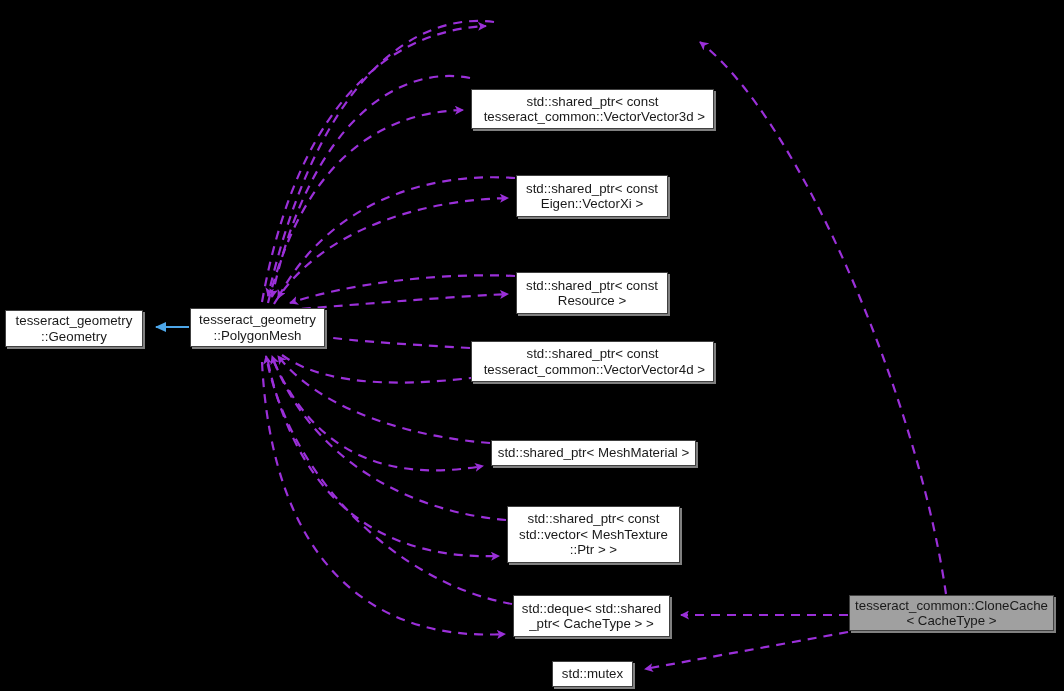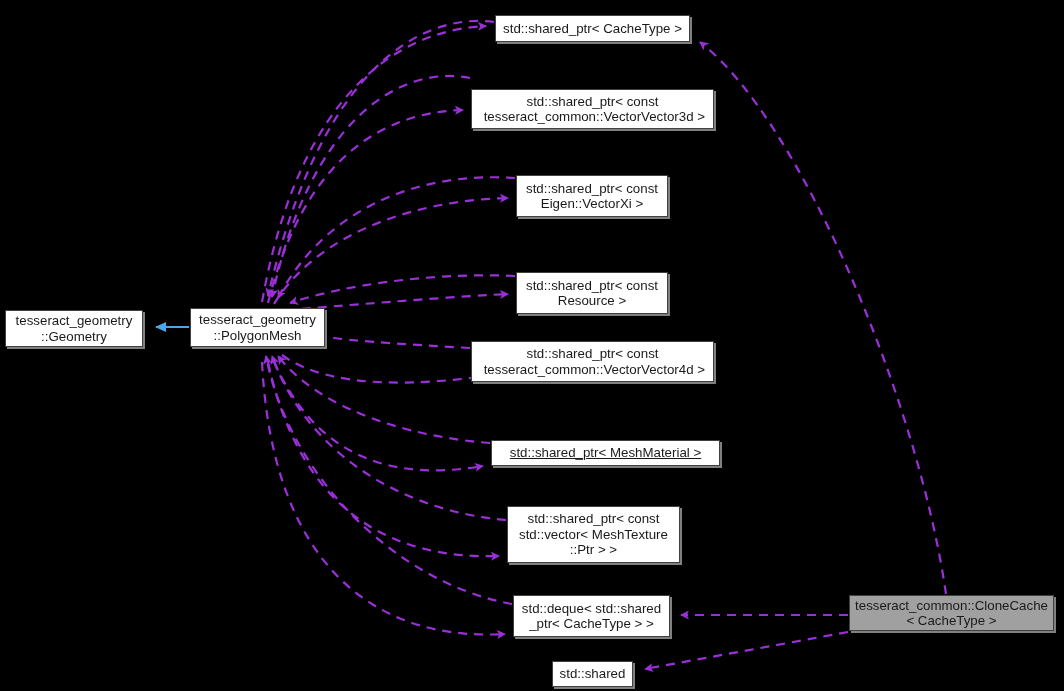--- a/index.html
+++ b/index.html
@@ -105,23 +105,20 @@
   <div class="node" style="left:5px;top:310px;width:138px;height:37px;">
     <span class="lbl">tesseract_geometry
 ::Geometry</span>
   </div>
 
   <div class="node" style="left:190px;top:308px;width:135px;height:39px;">
     <span class="lbl">tesseract_geometry
 ::PolygonMesh</span>
   </div>
 
-  <div class="node" style="left:495px;top:15px;width:195px;height:27px;">
-    <span class="lbl">std::shared_ptr&lt; CacheType &gt;</span>
-  </div>
 
   <div class="node" style="left:471px;top:89px;width:243px;height:40px;">
     <span class="lbl">std::shared_ptr&lt; const
  tesseract_common::VectorVector3d &gt;</span>
   </div>
 
   <div class="node" style="left:516px;top:175px;width:152px;height:42px;">
     <span class="lbl">std::shared_ptr&lt; const
 Eigen::VectorXi &gt;</span>
   </div>
@@ -129,37 +126,37 @@
   <div class="node" style="left:516px;top:272px;width:152px;height:42px;">
     <span class="lbl">std::shared_ptr&lt; const
 Resource &gt;</span>
   </div>
 
   <div class="node" style="left:471px;top:341px;width:243px;height:41px;">
     <span class="lbl">std::shared_ptr&lt; const
  tesseract_common::VectorVector4d &gt;</span>
   </div>
 
-  <div class="node" style="left:491px;top:440px;width:229px;height:26px;text-decoration:underline;">
+  <div class="node" style="left:491px;top:440px;width:205px;height:26px;">
     <span class="lbl">std::shared_ptr&lt; MeshMaterial &gt;</span>
   </div>
 
   <div class="node" style="left:507px;top:506px;width:173px;height:57px;">
     <span class="lbl">std::shared_ptr&lt; const
 std::vector&lt; MeshTexture
 ::Ptr &gt; &gt;</span>
   </div>
 
   <div class="node" style="left:513px;top:595px;width:157px;height:42px;">
     <span class="lbl">std::deque&lt; std::shared
 _ptr&lt; CacheType &gt; &gt;</span>
   </div>
 
   <div class="node" style="left:552px;top:661px;width:81px;height:26px;">
-    <span class="lbl">std::shared</span>
+    <span class="lbl">std::mutex</span>
   </div>
 
   <div class="node highlight" style="left:849px;top:595px;width:205px;height:36px;">
     <span class="lbl">tesseract_common::CloneCache
 &lt; CacheType &gt;</span>
   </div>
 
 </div>
 
 </body></html>

